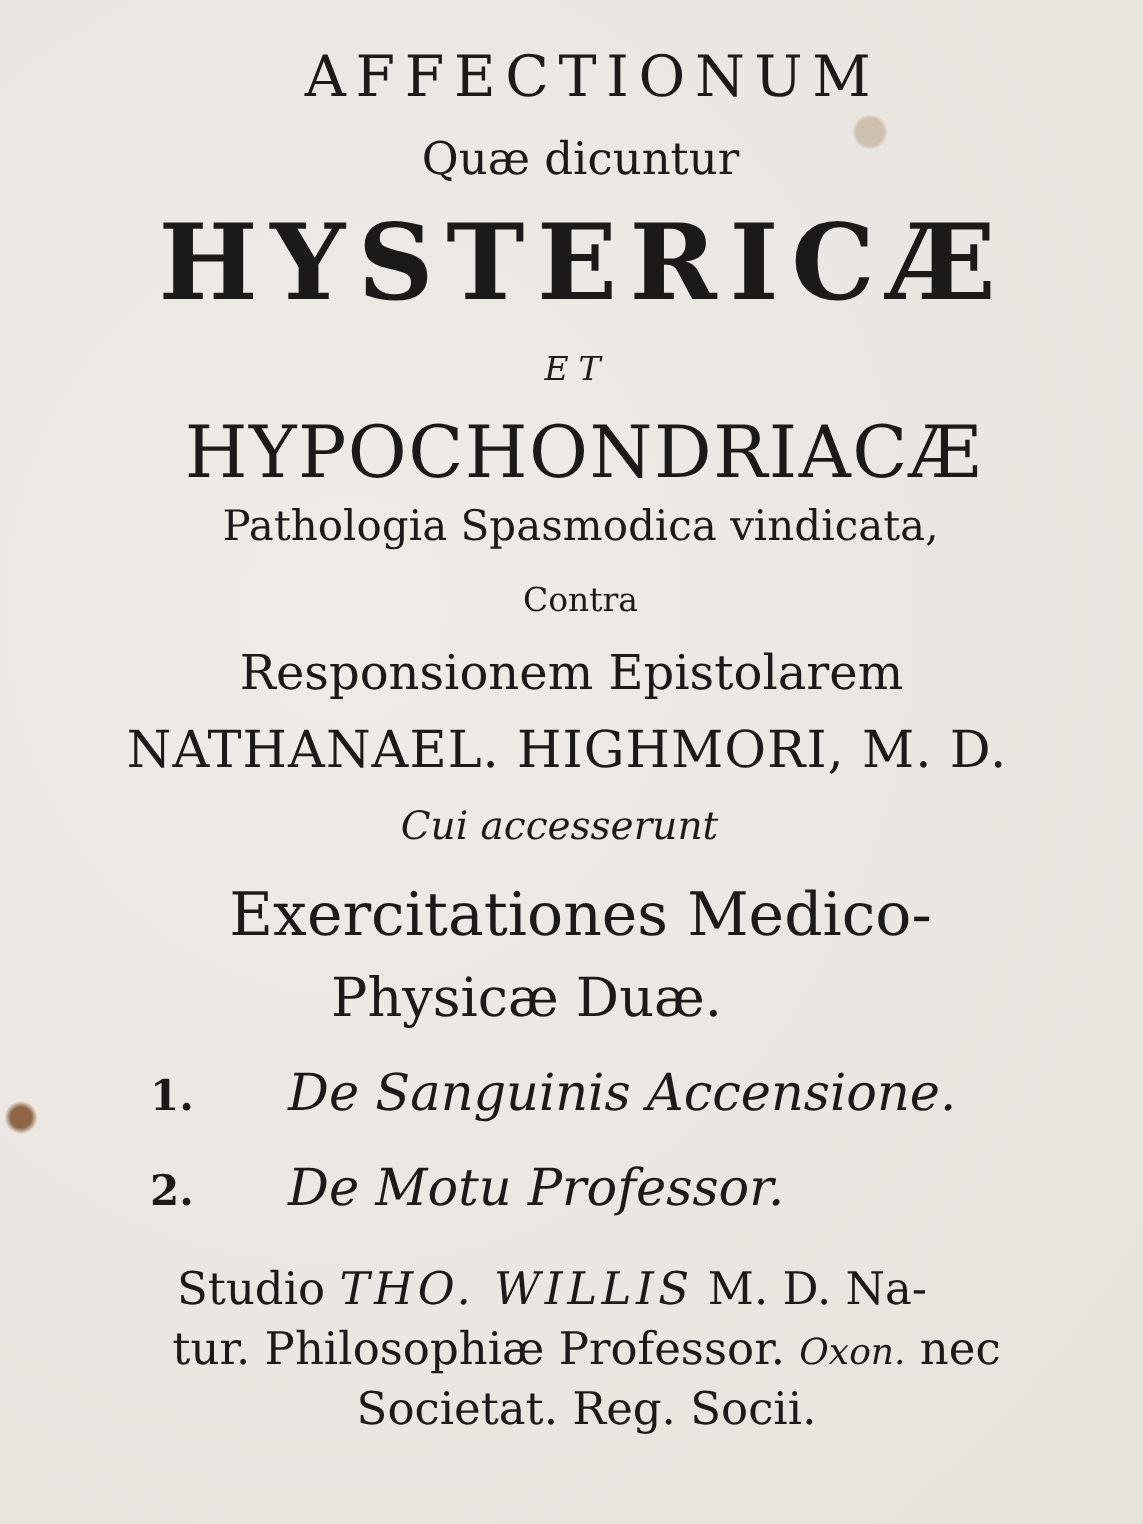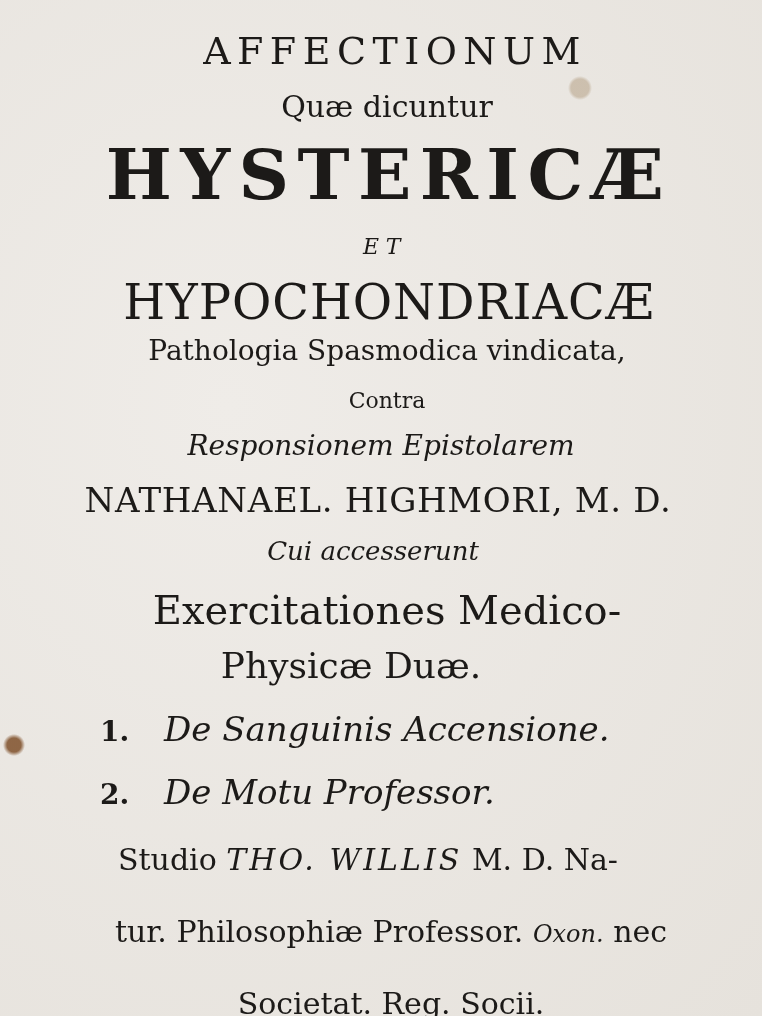--- a/index.html
+++ b/index.html
@@ -15,33 +15,33 @@
     position:relative;
   }
   .line { position:absolute; left:0; width:762px; text-align:center; white-space:nowrap; line-height:1; }
   .l1 { top:32px; font-size:38px; letter-spacing:0.17em; left:14px; }
   .l2 { top:92px; font-size:30px; left:6px; }
   .l3 { top:140px; font-size:70px; letter-spacing:0.12em; left:8px; font-weight:bold; }
   .l4 { top:236px; font-size:22px; letter-spacing:0.3em; left:4px; font-style:italic; }
   .l5 { top:278px; font-size:48px; letter-spacing:0.02em; left:8px; }
   .l6 { top:337px; font-size:28px; left:6px; }
   .l7 { top:390px; font-size:22px; left:6px; }
-  .l8 { top:432px; font-size:28px; left:0; font-style:italic; }
+  .l8 { top:432px; font-size:32px; left:0; }
   .l9 { top:483px; font-size:34px; left:-3px; letter-spacing:0.02em; }
   .l10 { top:538px; font-size:26px; left:-8px; font-style:italic; }
   .l11 { top:590px; font-size:40px; left:6px; }
   .l12 { top:648px; font-size:36px; left:-30px; }
   .list { position:absolute; left:100px; font-size:34px; line-height:1; }
   .list .num { display:inline-block; width:64px; font-weight:bold; font-size:28px; }
-  .list .txt { font-style:italic; }
+  .list .txt { font-style:italic;margin-left:28px; }
   .li1 { top:712px; }
   .li2 { top:775px; }
   .studio { position:absolute; left:48px; top:840px; width:640px; font-size:30px; line-height:1.33;text-align:center; }
   .studio .row { white-space:nowrap; }
-  .studio .indent { padding-left:46px;margin-top:32px; }
+  .studio .indent { padding-left:46px; }
   .sm-it { font-style:italic; letter-spacing:0.1em; }
   .sm-it2 { font-style:italic; font-size:24px; }
 </style>
 </head>
 <body>
 
 <div>
   <div class="line l1">AFFECTIONUM</div>
   <div class="line l2">Quæ dicuntur</div>
   <div class="line l3">HYSTERICÆ</div>

